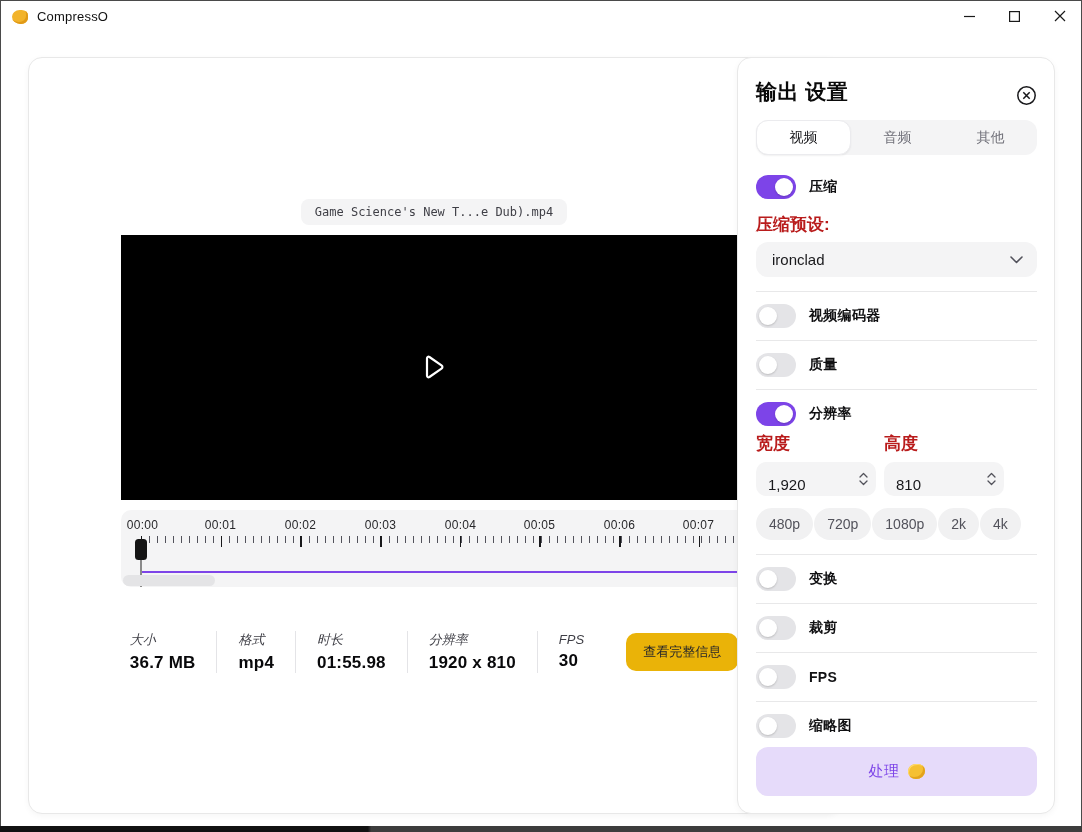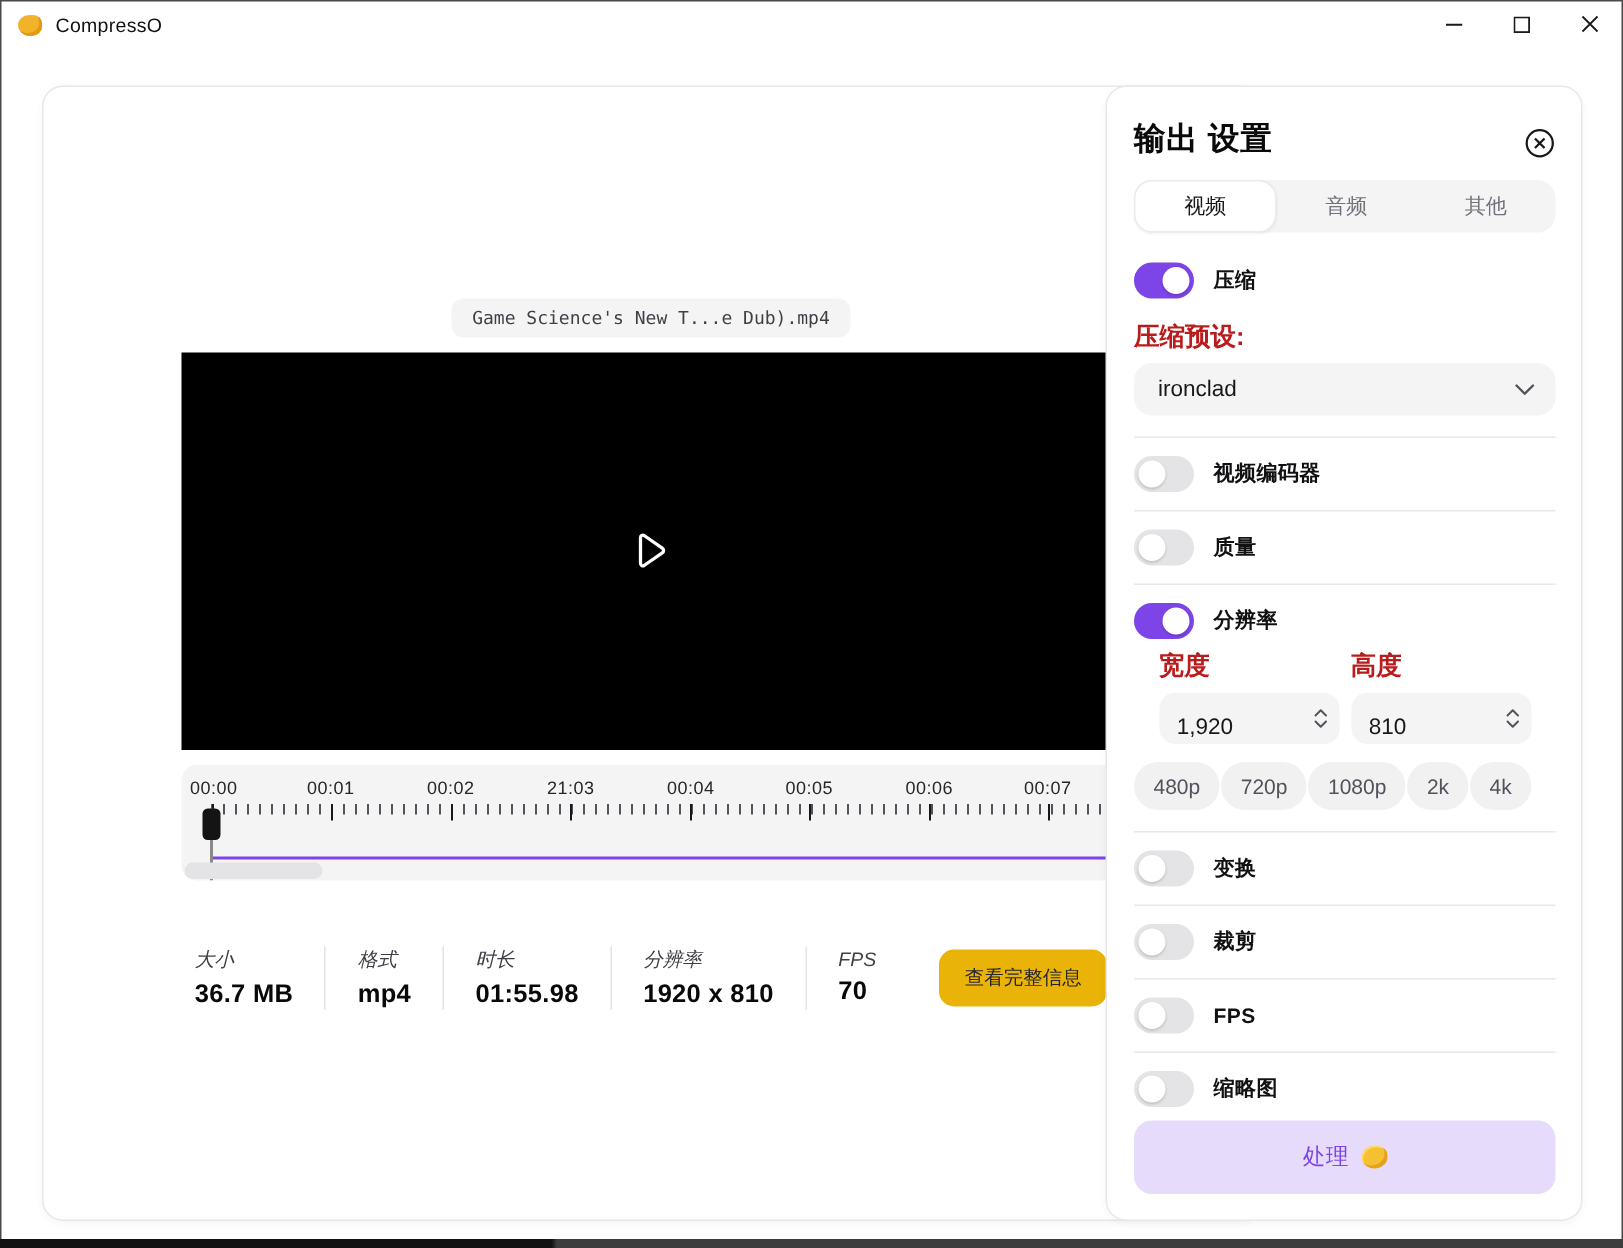--- a/index.html
+++ b/index.html
@@ -142,21 +142,21 @@
   .field-label { font-size:17px; color:#b91c1c;font-weight:bold; }
   .select-box {
     height:35px; background:#f4f4f5; border-radius:12px;
     display:flex; align-items:center; padding:0 14px 0 16px;
     font-size:15px; color:#18181b; cursor:pointer;
   }
   .select-box .chev { margin-left:auto; }
 
   .divider { height:1px; background:#e8e8e9; margin:12px 0; flex-shrink:0; }
 
-  .dim-inputs { display:flex; margin-top:6px;justify-content:center; }
+  .dim-inputs { display:flex; margin-top:6px; }
   .dim-col { width:120px; }
   .dim-col + .dim-col { margin-left:8px; }
   .num-input-wrap {
     margin-top:7px; height:34px; background:#f4f4f5; border-radius:10px;
     display:flex; align-items:center; padding:0 8px 0 2px;
   }
   .num-input {
     width:80px; border:none; background:transparent; font-size:15px;
     color:#18181b; padding-left:10px; font-family:inherit; outline:none;margin-top:11px;
   }
@@ -214,21 +214,21 @@
     <svg class="play-icon" width="26" height="28" viewBox="0 0 26 28">
       <path d="M6 5.5 C6 4 7.2 3.3 8.4 4 L20.5 12.4 C21.7 13.2 21.7 14.8 20.5 15.6 L8.4 24 C7.2 24.7 6 24 6 22.5 Z" fill="none" stroke="#ffffff" stroke-width="2.2" stroke-linejoin="round"></path>
     </svg>
   </div>
 
   <div class="timeline">
     <div class="tl-labels">
       <span class="tl-label">00:00</span>
       <span class="tl-label">00:01</span>
       <span class="tl-label">00:02</span>
-      <span class="tl-label">21:03</span>
+      <span class="tl-label">00:03</span>
       <span class="tl-label">00:04</span>
       <span class="tl-label">00:05</span>
       <span class="tl-label">00:06</span>
       <span class="tl-label">00:07</span>
     </div>
     <div class="ticks-minor"></div>
     <div class="ticks-major"></div>
     <div class="seek-line" style="background: rgb(125, 68, 232);"></div>
     <div class="playhead-line"></div>
     <div class="playhead-handle"></div>
@@ -251,21 +251,21 @@
       <div class="info-value">01:55.98</div>
     </div>
     <div class="info-divider"></div>
     <div class="info-item">
       <div class="info-label">分辨率</div>
       <div class="info-value">1920 x 810</div>
     </div>
     <div class="info-divider"></div>
     <div class="info-item">
       <div class="info-label">FPS</div>
-      <div class="info-value">70</div>
+      <div class="info-value">30</div>
     </div>
     <button class="full-info-btn">查看完整信息</button>
   </div>
 </div>
 
 <div class="sidebar">
 
   <div class="sb-header">
     <div class="sb-title">输出 设置</div>
     <div class="sb-close">

